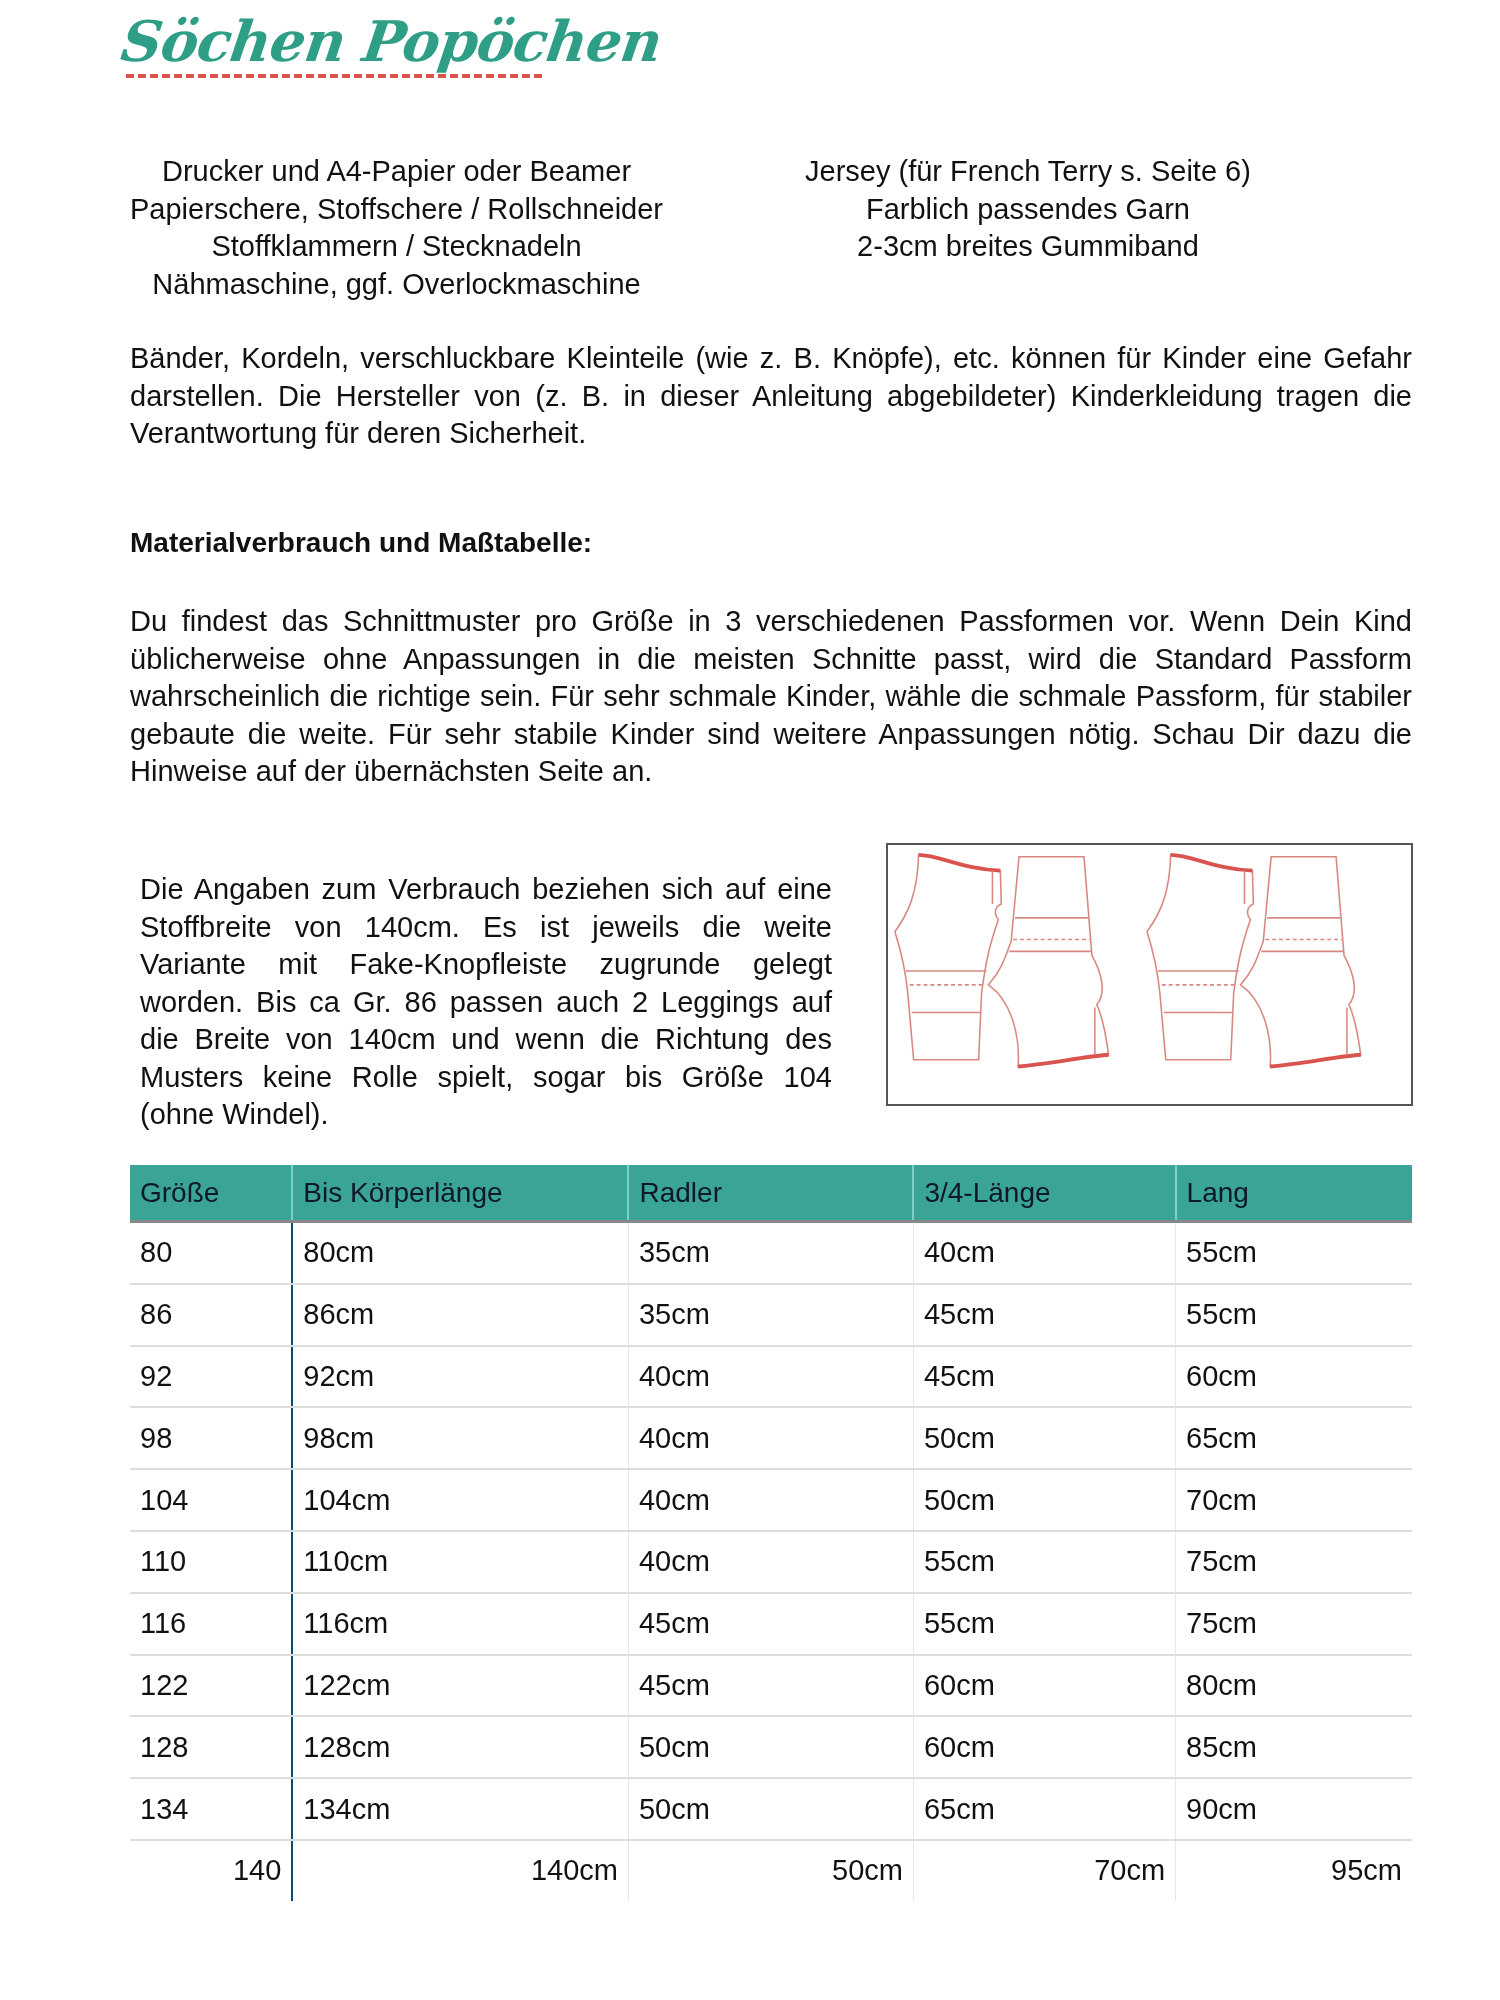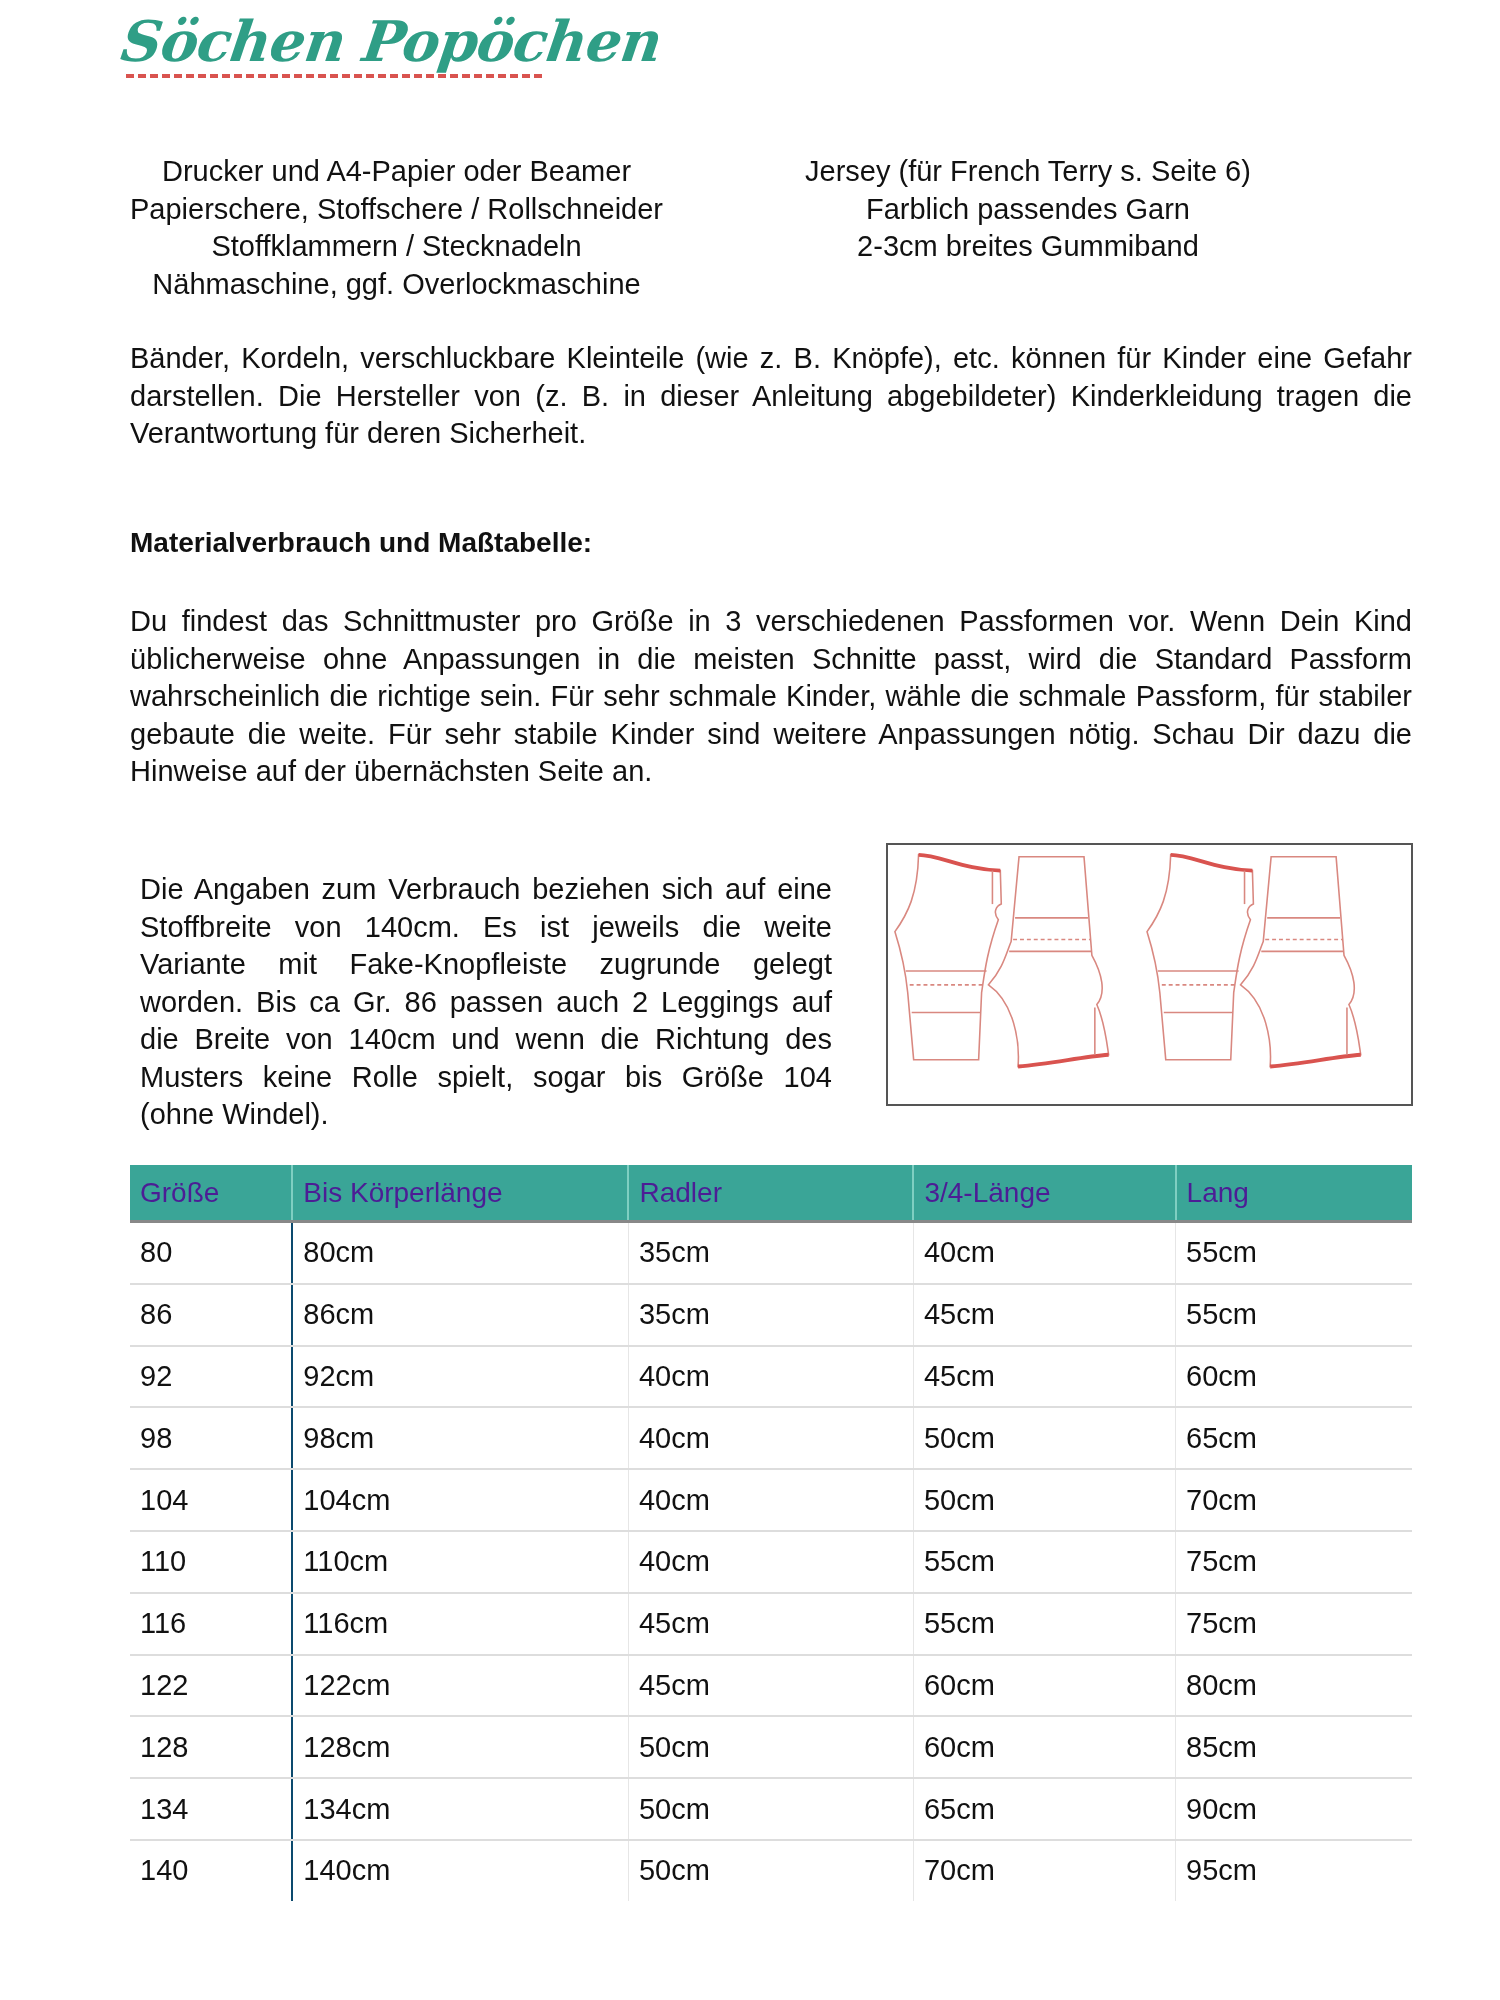--- a/index.html
+++ b/index.html
@@ -24,27 +24,27 @@
     #heading { left: 130px; top: 527px; font-weight: bold; font-size: 28px; }
     #intro { left: 130px; top: 603px; width: 1282px; }
     #usage { left: 140px; top: 838px; width: 692px; margin-top: 33px; }
 
     
     #pattern-box { left: 886px; top: 843px; width: 527px; height: 263px; border: 2px solid #555; box-sizing: border-box; background: #fff; }
     #pattern-box svg { width: 100%; height: 100%; display: block; }
 
     
     #size-table { left: 130px; top: 1165px; width: 1282px; border-collapse: collapse; font-size: 29px; }
-    #size-table th { background: #3aa597; color: #4c1d95; font-weight: normal; text-align: left;
+    #size-table th { background: #3aa597; color: #0f172a; font-weight: normal; text-align: left;
                      height: 55px; padding: 0 10px; border-right: 2px solid #7fcfc2; font-size: 28px; }
     #size-table th:last-child { border-right: none; }
     #size-table td { height: 59.8px; padding: 0 10px; border-bottom: 2px solid #dddddd; border-right: 1px solid #e6e6e6; }
     #size-table td:first-child { border-right: 2px solid #0c4a6e; }
     #size-table td:last-child { border-right: none; }
-    #size-table tr:last-child td { border-bottom: none; }
+    #size-table tr:last-child td { border-bottom: none; text-align: right; }
     #size-table thead tr { border-bottom: 3px solid #888; }
     .c1 { width: 142px; } .c2 { width: 316px; } .c3 { width: 265px; } .c4 { width: 242px; } .c5 { width: 217px; }
   </style>
 </head>
 <body>
 
 <div id="title" class="abs">Söchen Popöchen</div>
 <div id="title-underline" class="abs"></div>
 
 <div id="list-left" class="abs txt list">

